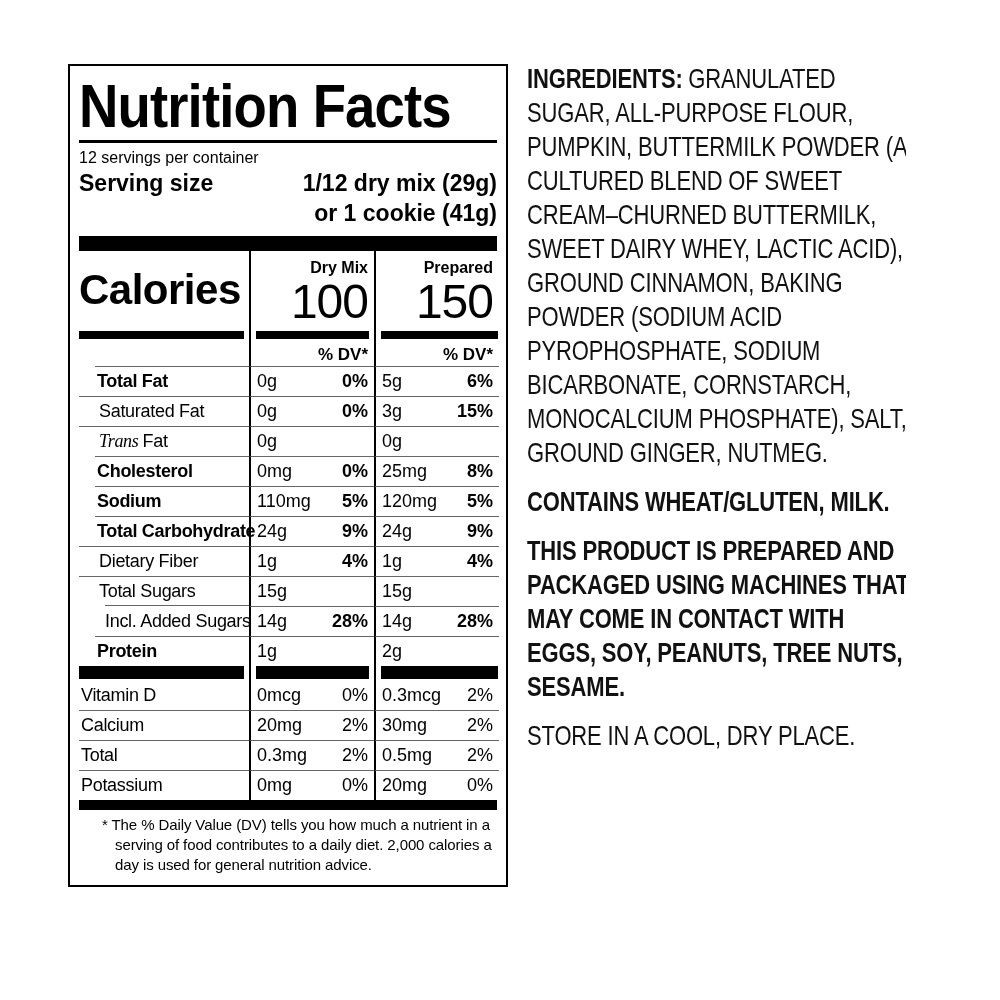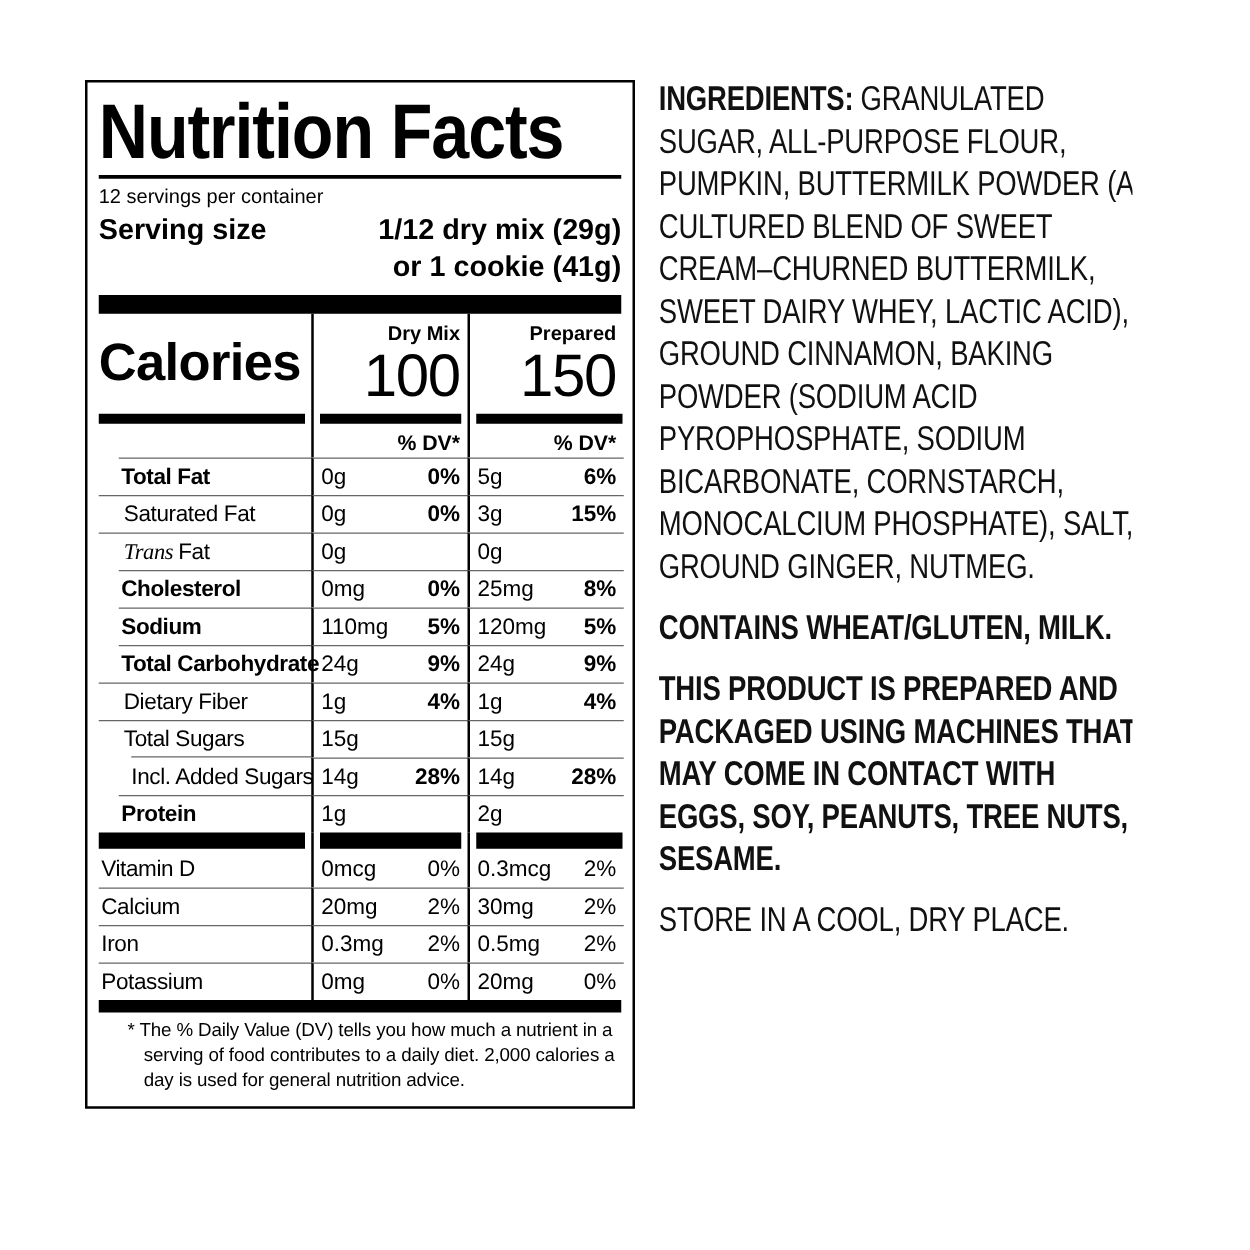--- a/index.html
+++ b/index.html
@@ -297,21 +297,21 @@
             <span class="dv">2%</span>
           </div>
     <div class="c-val prep">
             <span class="amt">30mg</span>
             <span class="dv">2%</span>
           </div>
   </div>
 
   <div class="nf-row vit">
     <div class="c-name">
-            <span class="nm">Iron</span>
+            <span class="nm">Total</span>
           </div>
     <div class="c-val dry">
             <span class="amt">0.3mg</span>
             <span class="dv">2%</span>
           </div>
     <div class="c-val prep">
             <span class="amt">0.5mg</span>
             <span class="dv">2%</span>
           </div>
   </div>

